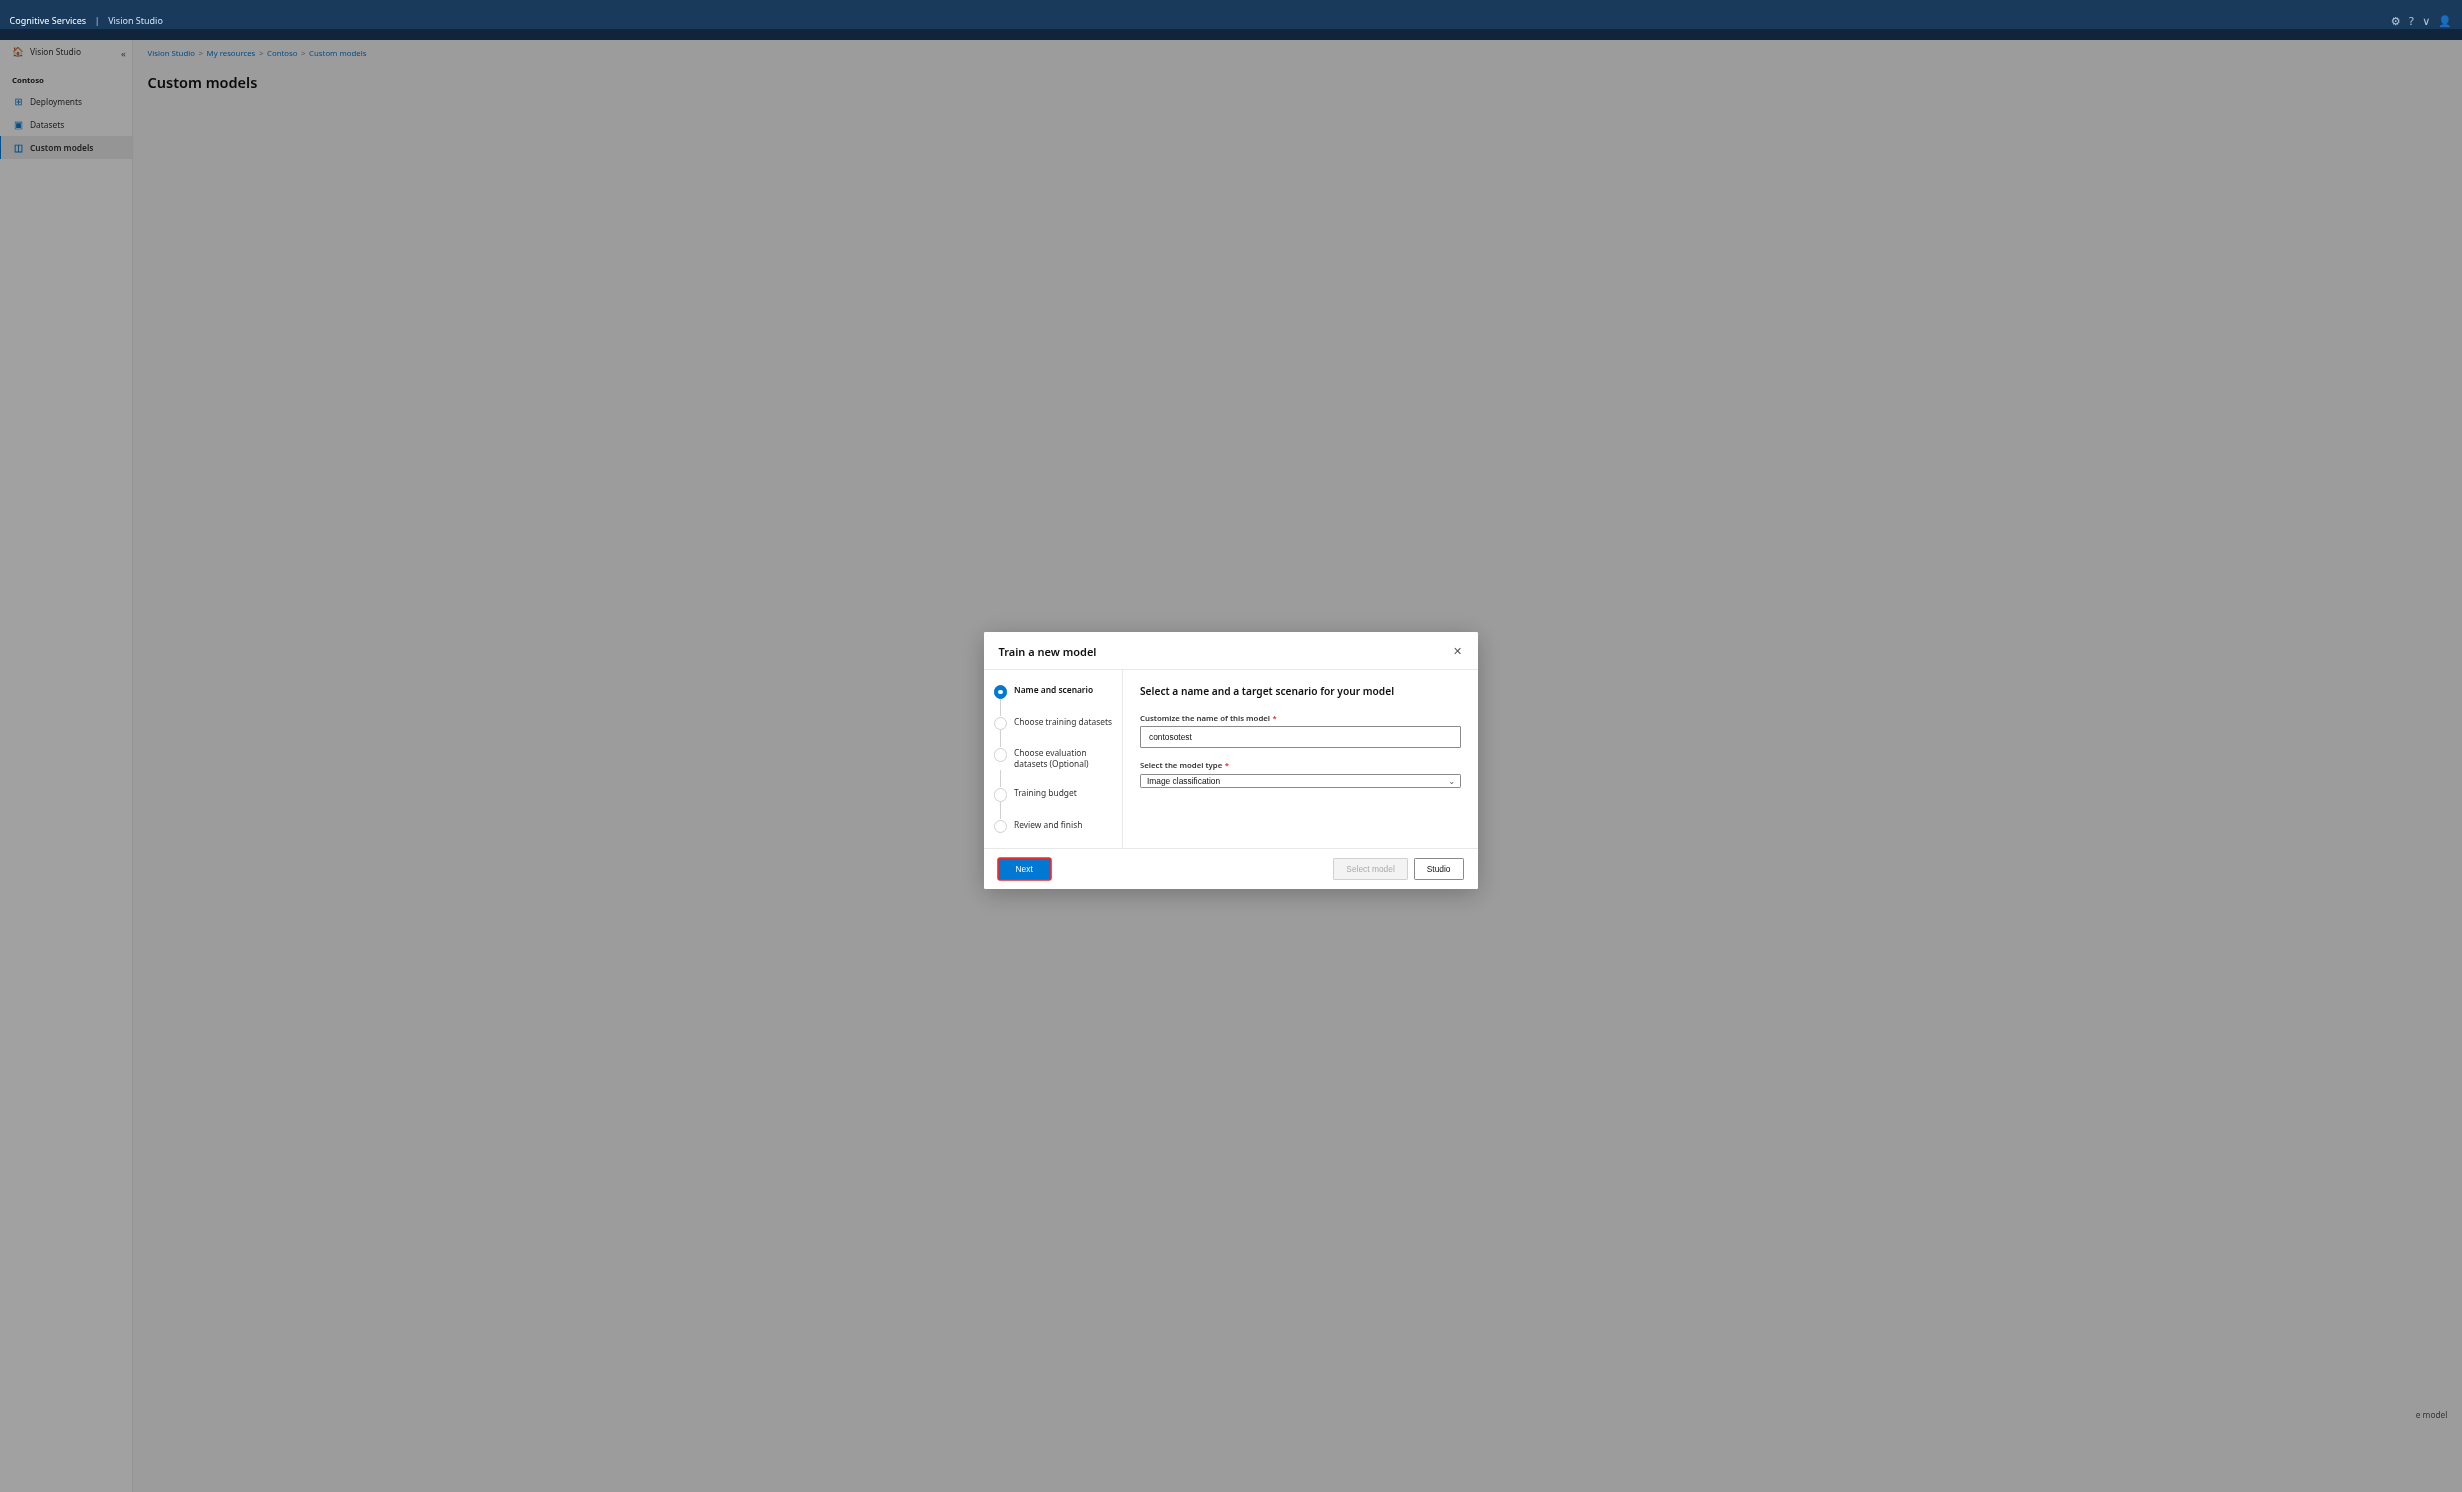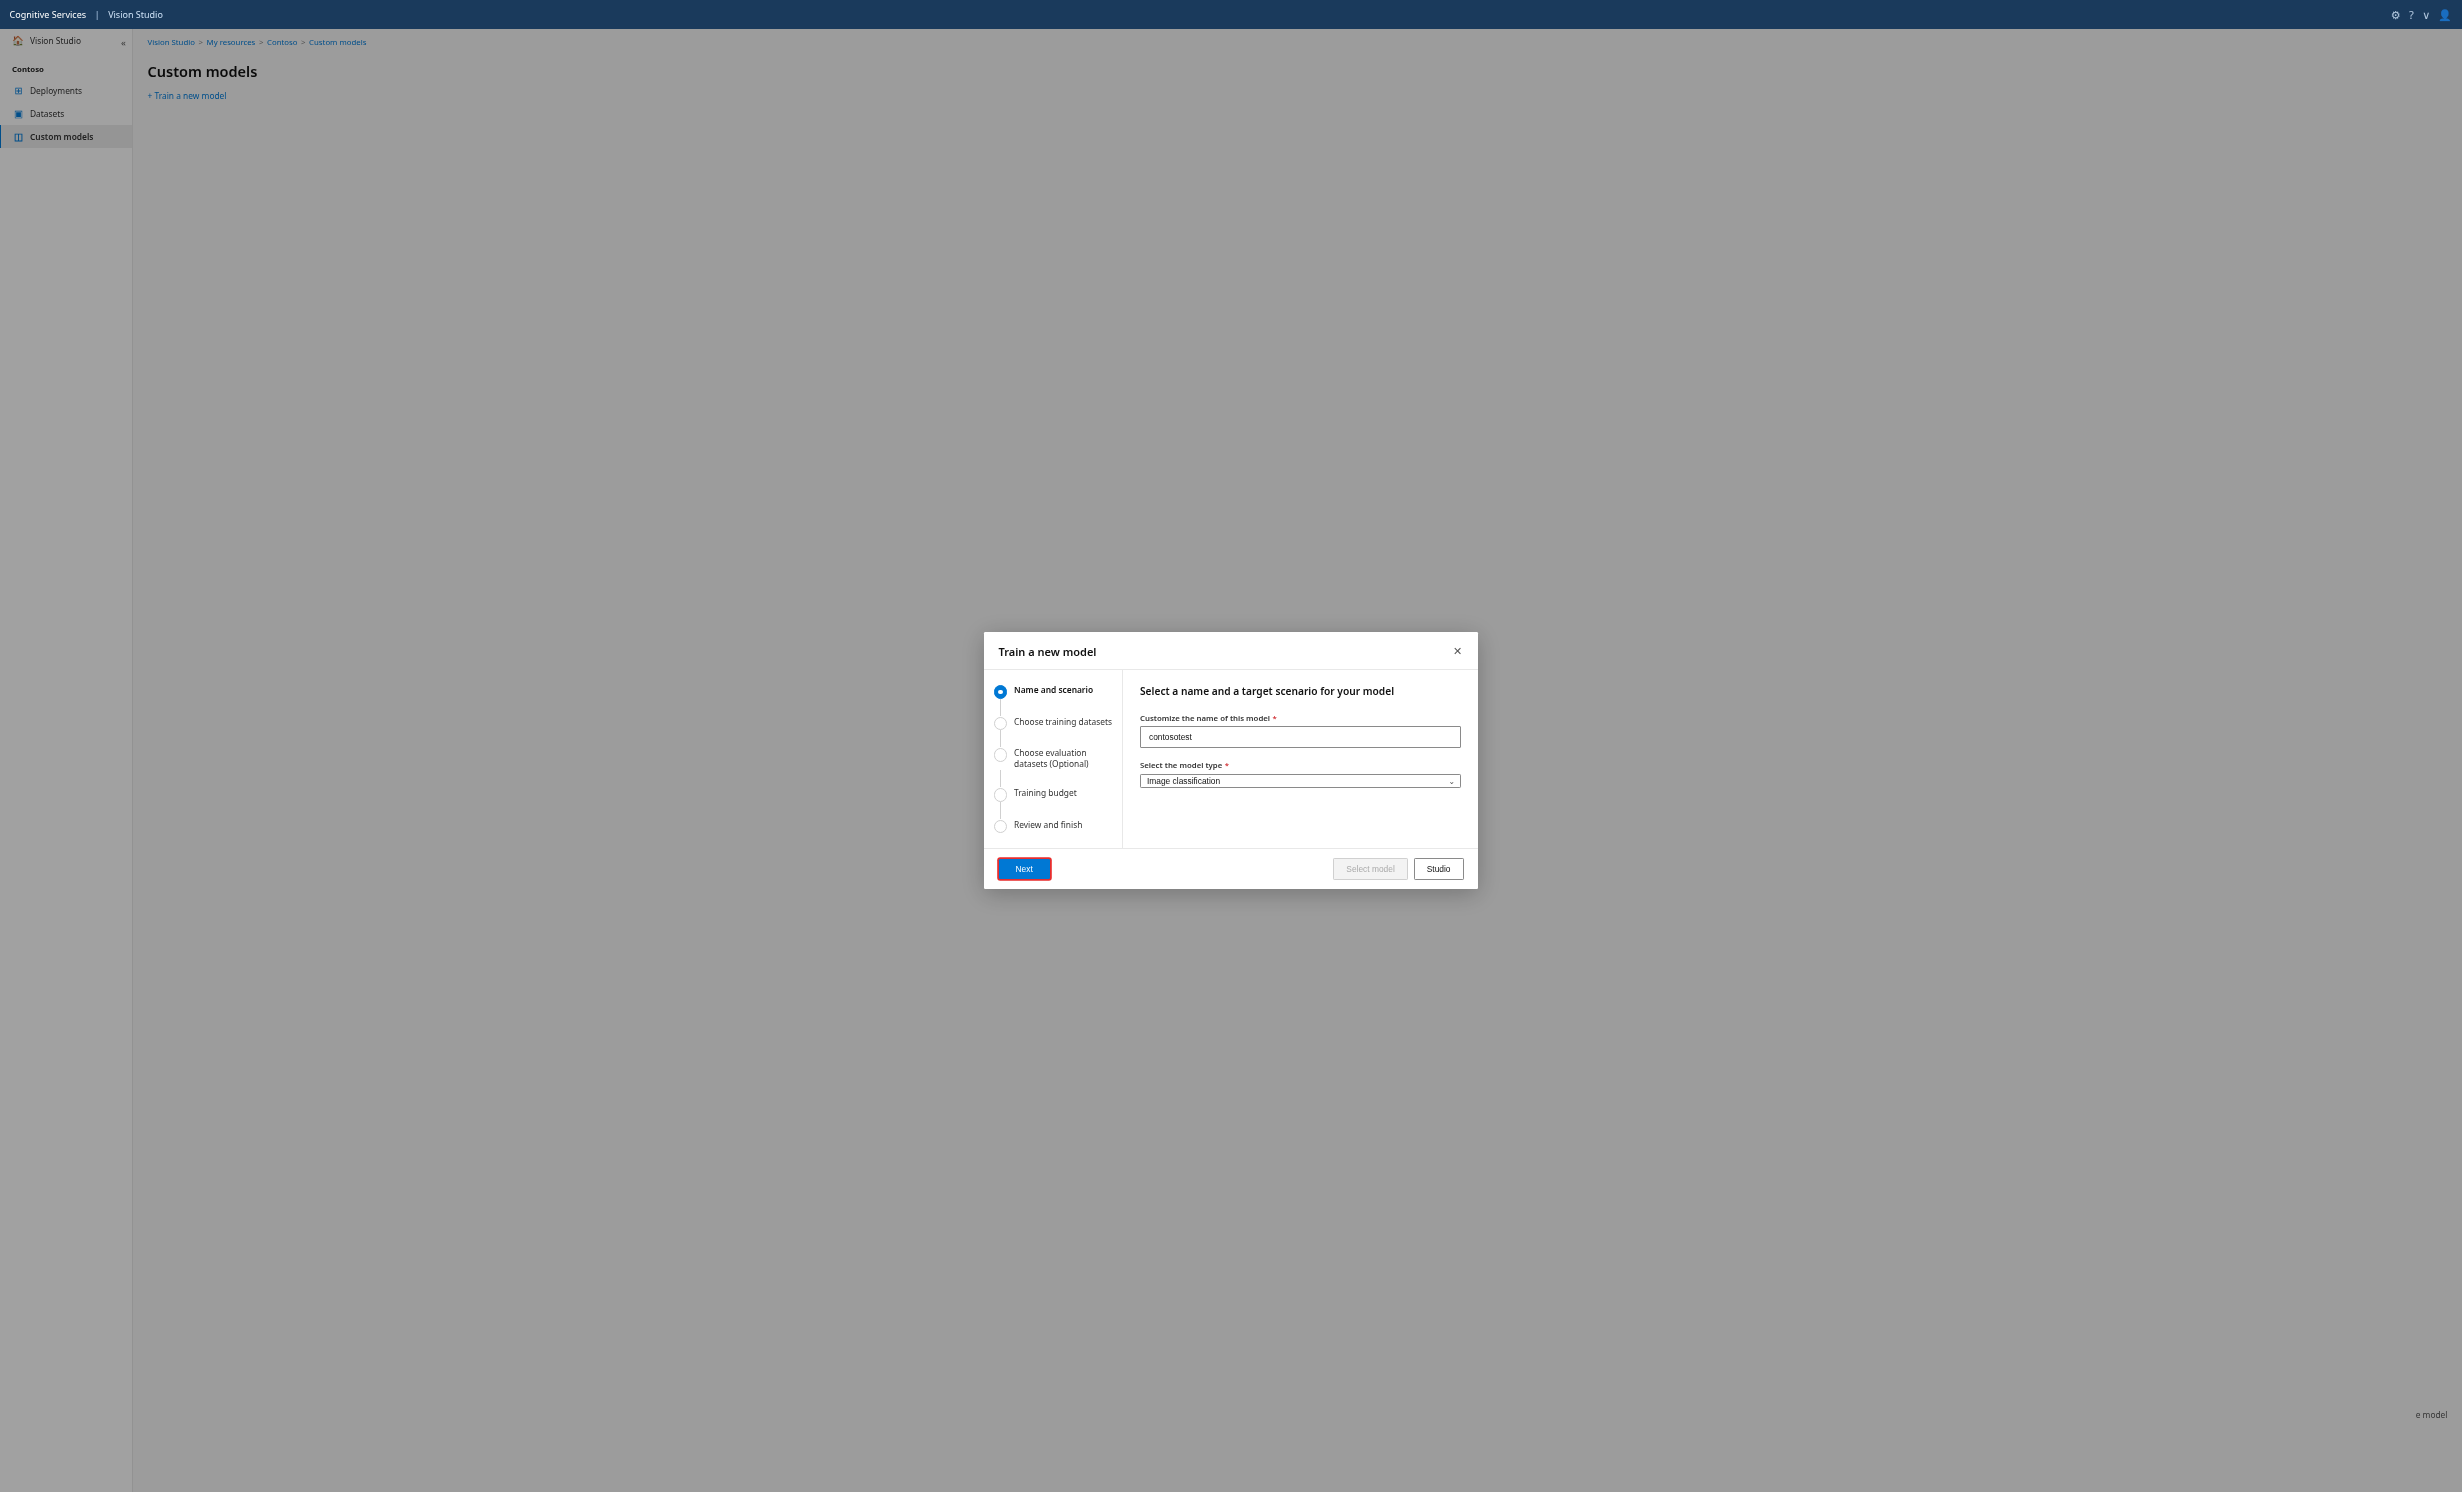--- a/index.html
+++ b/index.html
@@ -7,21 +7,21 @@
       font-family: 'Segoe UI', system-ui, -apple-system, sans-serif;
       background: #f3f3f3;
       min-height: 100vh;
       overflow: hidden;
     }
 
     
     .topbar {
       background: #1a3a5c;
       color: #fff;
-      height: 29px;
+      height: 40px;
       display: flex;
       align-items: center;
       padding: 0 9.6px;
       justify-content: space-between;
       position: relative;
       z-index: 10;
     }
     .topbar-left {
       display: flex;
       align-items: center;
@@ -420,23 +420,20 @@
       <span class="breadcrumb-sep">&gt;</span>
       <a>My resources</a>
       <span class="breadcrumb-sep">&gt;</span>
       <a>Contoso</a>
       <span class="breadcrumb-sep">&gt;</span>
       <a>Custom models</a>
     </div>
 
     <div class="page-header">
       <div class="page-title">Custom models</div>
-      <div class="page-action">
-        <span>+ Train a new model</span>
-      </div>
     </div>
 
     <div class="bg-text">e model</div>
   </div>
 </div>
 
 <div class="overlay">
   <div class="modal">
 
     <div class="modal-header">

